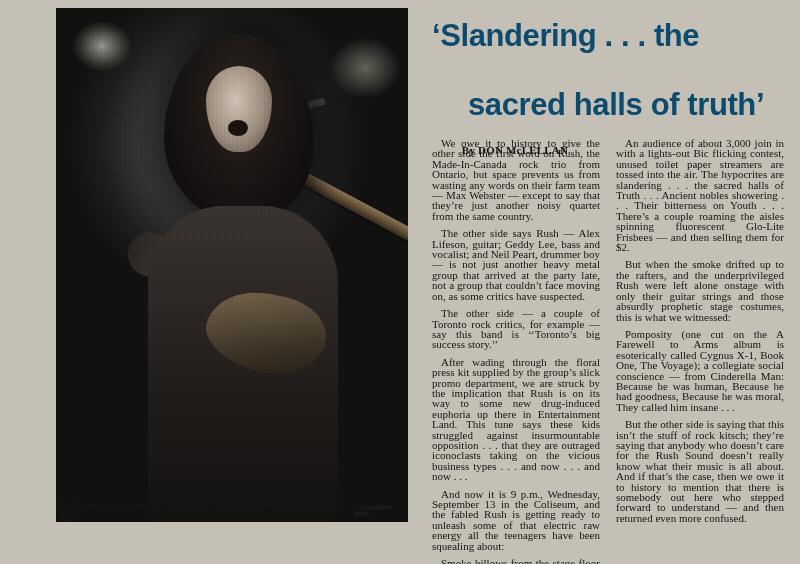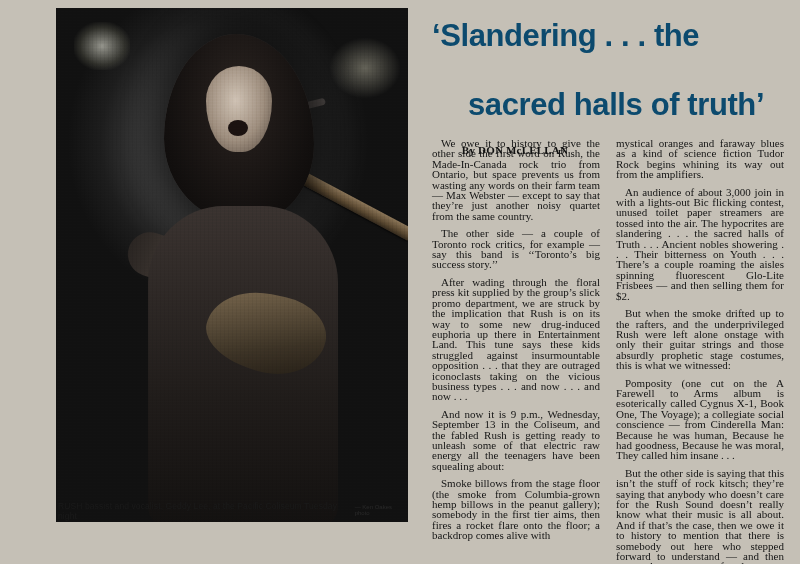--- a/index.html
+++ b/index.html
@@ -222,27 +222,27 @@
   <div class="article">
     <h1 class="headline">
       <span>‘Slandering . . . the</span>
       <span class="hl-line2">sacred halls of truth’</span>
     </h1>
     <div class="byline">By DON McLELLAN</div>
 
     <div class="cols">
       <div class="col">
         <p>We owe it to history to give the other side the first word on Rush, the Made-In-Canada rock trio from Ontario, but space prevents us from wasting any words on their farm team — Max Webster — except to say that they’re just another noisy quartet from the same country.</p>
+        <p>The other side says Rush — Alex Lifeson, guitar; Geddy Lee, bass and vocalist; and Neil Peart, drummer boy — is not just another heavy metal group that arrived at the party late, not a group that couldn’t face moving on, as some critics have suspected.</p>
         <p>The other side — a couple of Toronto rock critics, for example — say this band is ‘‘Toronto’s big success story.’’</p>
         <p>After wading through the floral press kit supplied by the group’s slick promo department, we are struck by the implication that Rush is on its way to some new drug-induced euphoria up there in Entertainment Land. This tune says these kids struggled against insurmountable opposition . . . that they are outraged iconoclasts taking on the vicious business types . . . and now . . . and now . . .</p>
         <p>And now it is 9 p.m., Wednesday, September 13 in the Coliseum, and the fabled Rush is getting ready to unleash some of that electric raw energy all the teenagers have been squealing about:</p>
         <p>Smoke billows from the stage floor (the smoke from Columbia-grown hemp billows in the peanut gallery); somebody in the first tier aims, then fires a rocket flare onto the floor; a backdrop comes alive with</p>
       </div>
       <div class="col">
-        <p class="noindent">mystical oranges and faraway blues as a kind of science fiction Tudor Rock begins whining its way out from the amplifiers.</p>
         <p>An audience of about 3,000 join in with a lights-out Bic flicking contest, unused toilet paper streamers are tossed into the air. The hypocrites are slandering . . . the sacred halls of Truth . . . Ancient nobles showering . . . Their bitterness on Youth . . . There’s a couple roaming the aisles spinning fluorescent Glo-Lite Frisbees — and then selling them for $2.</p>
         <p>But when the smoke drifted up to the rafters, and the underprivileged Rush were left alone onstage with only their guitar strings and those absurdly prophetic stage costumes, this is what we witnessed:</p>
         <p>Pomposity (one cut on the A Farewell to Arms album is esoterically called Cygnus X-1, Book One, The Voyage); a collegiate social conscience — from Cinderella Man: Because he was human, Because he had goodness, Because he was moral, They called him insane . . .</p>
         <p>But the other side is saying that this isn’t the stuff of rock kitsch; they’re saying that anybody who doesn’t care for the Rush Sound doesn’t really know what their music is all about. And if that’s the case, then we owe it to history to mention that there is somebody out here who stepped forward to understand — and then returned even more confused.</p>
       </div>
     </div>
   </div>
 
 </div>
 

